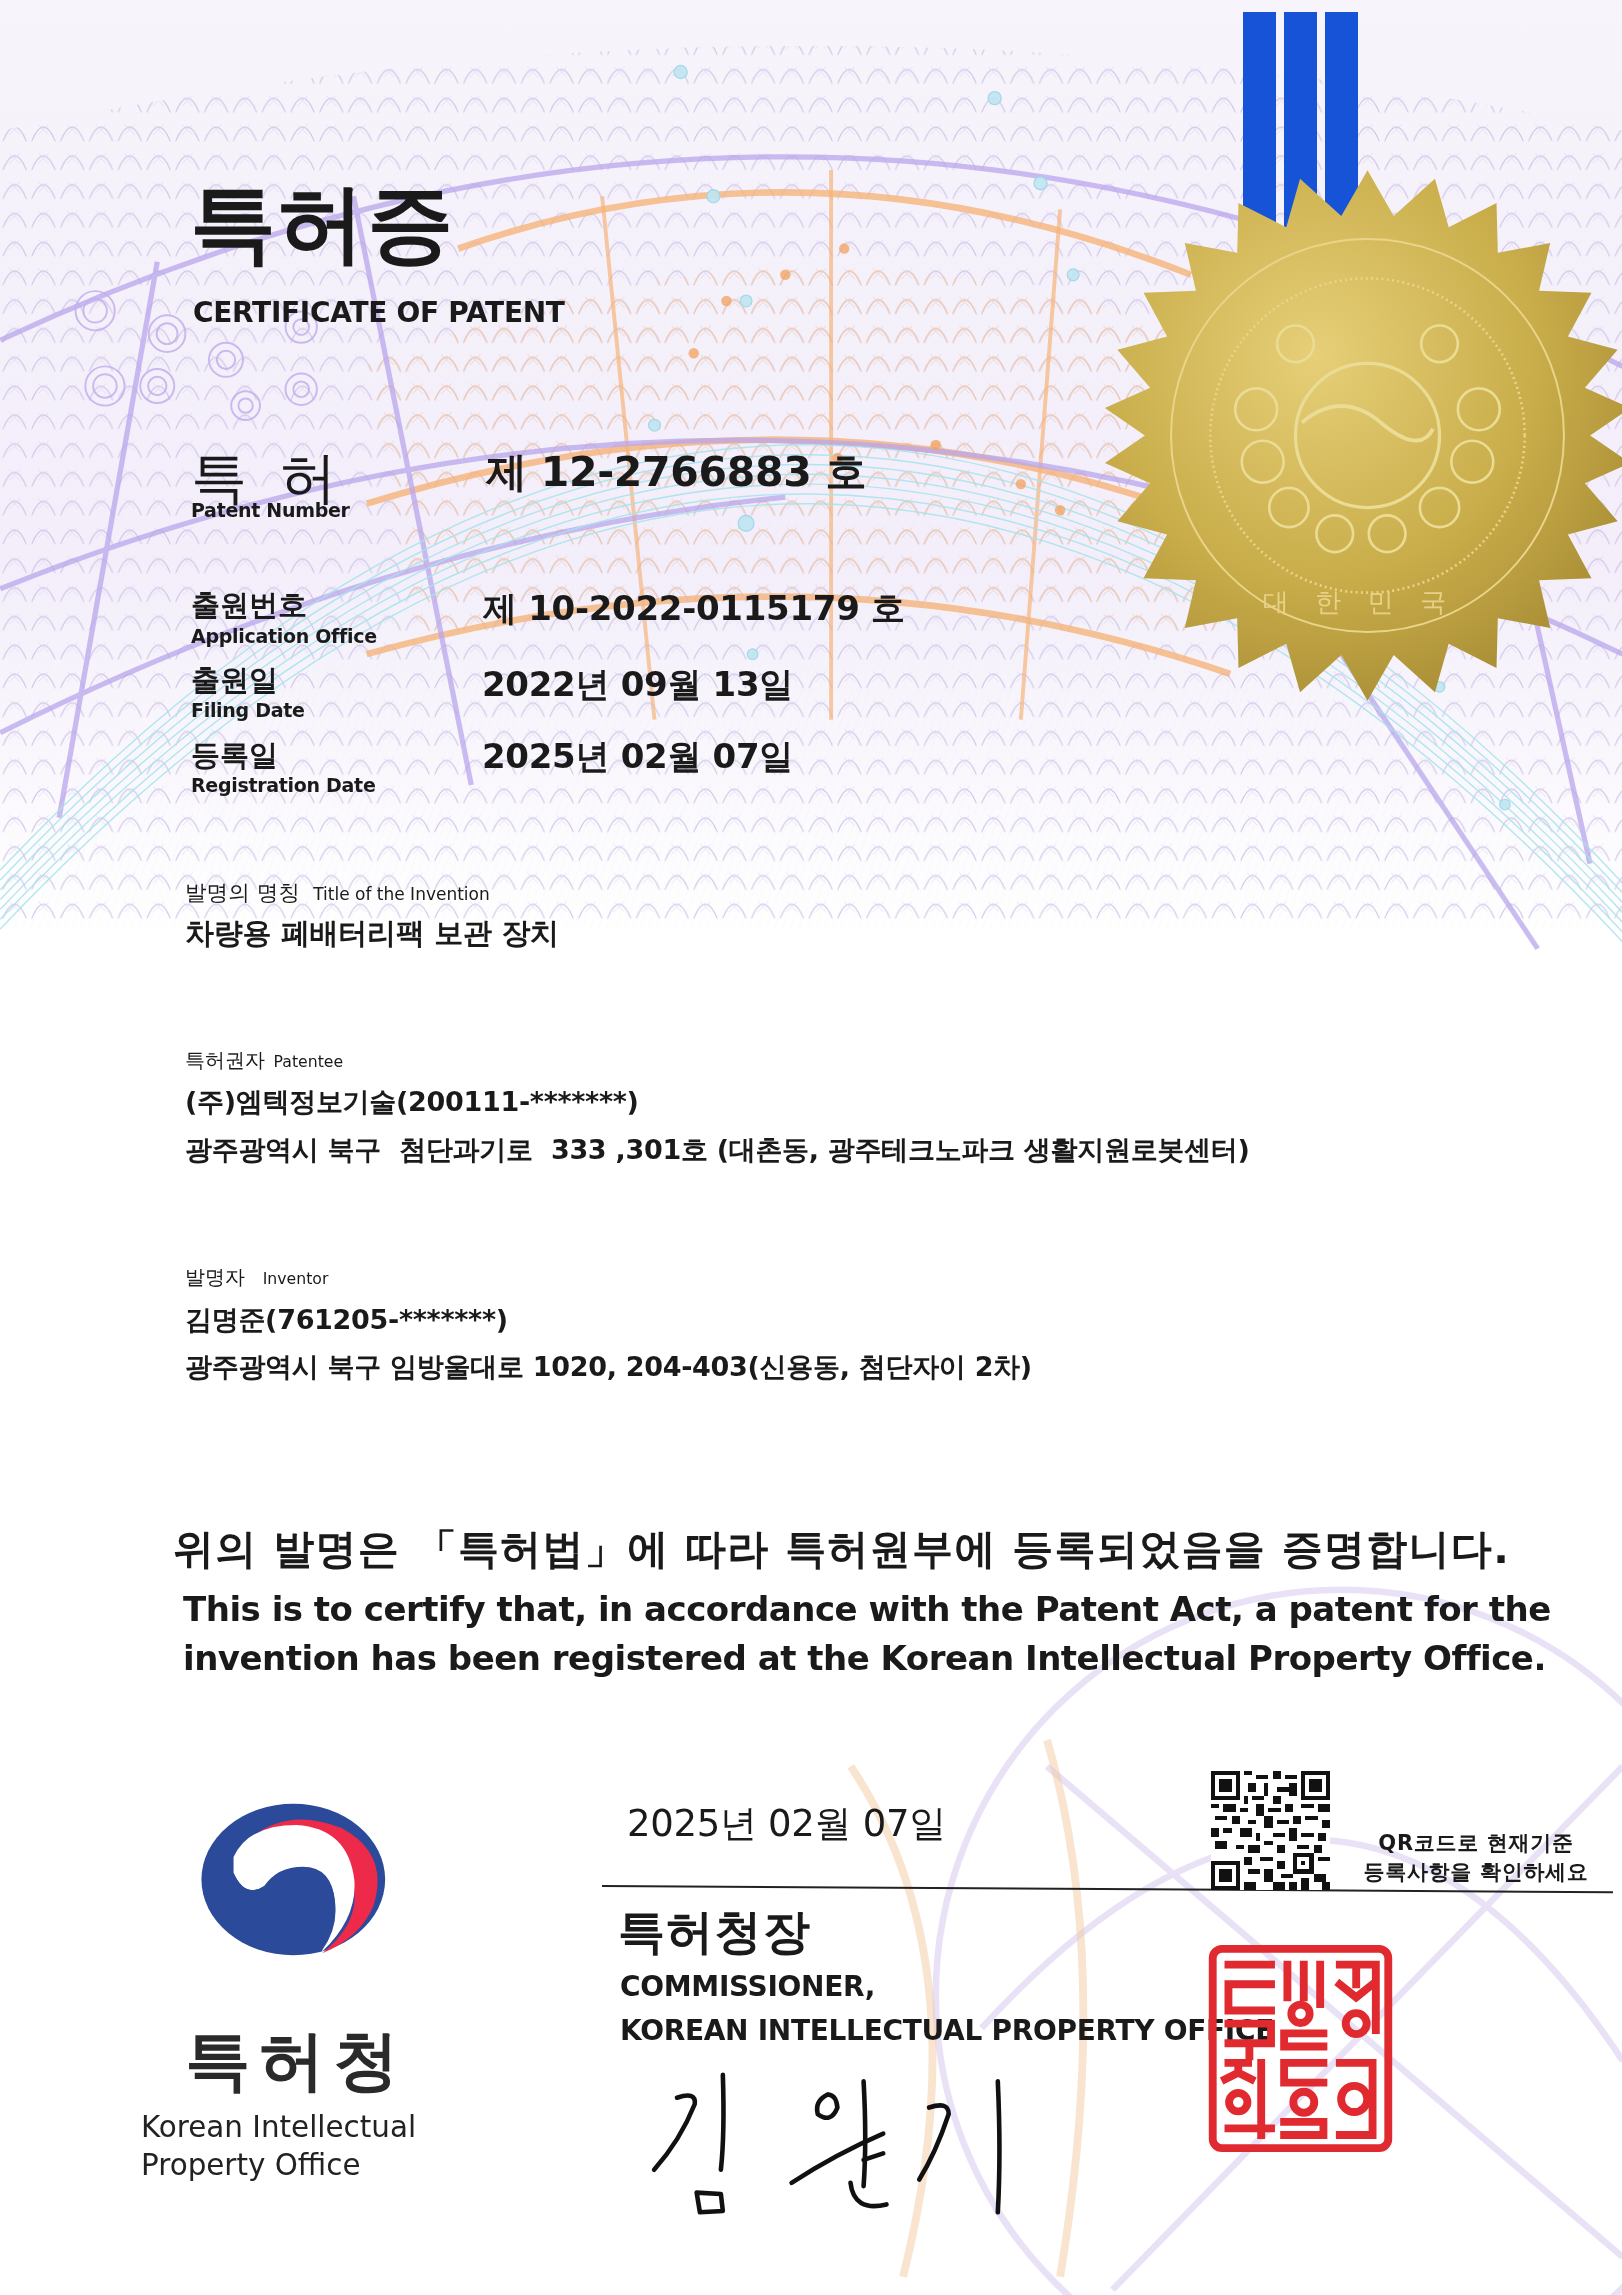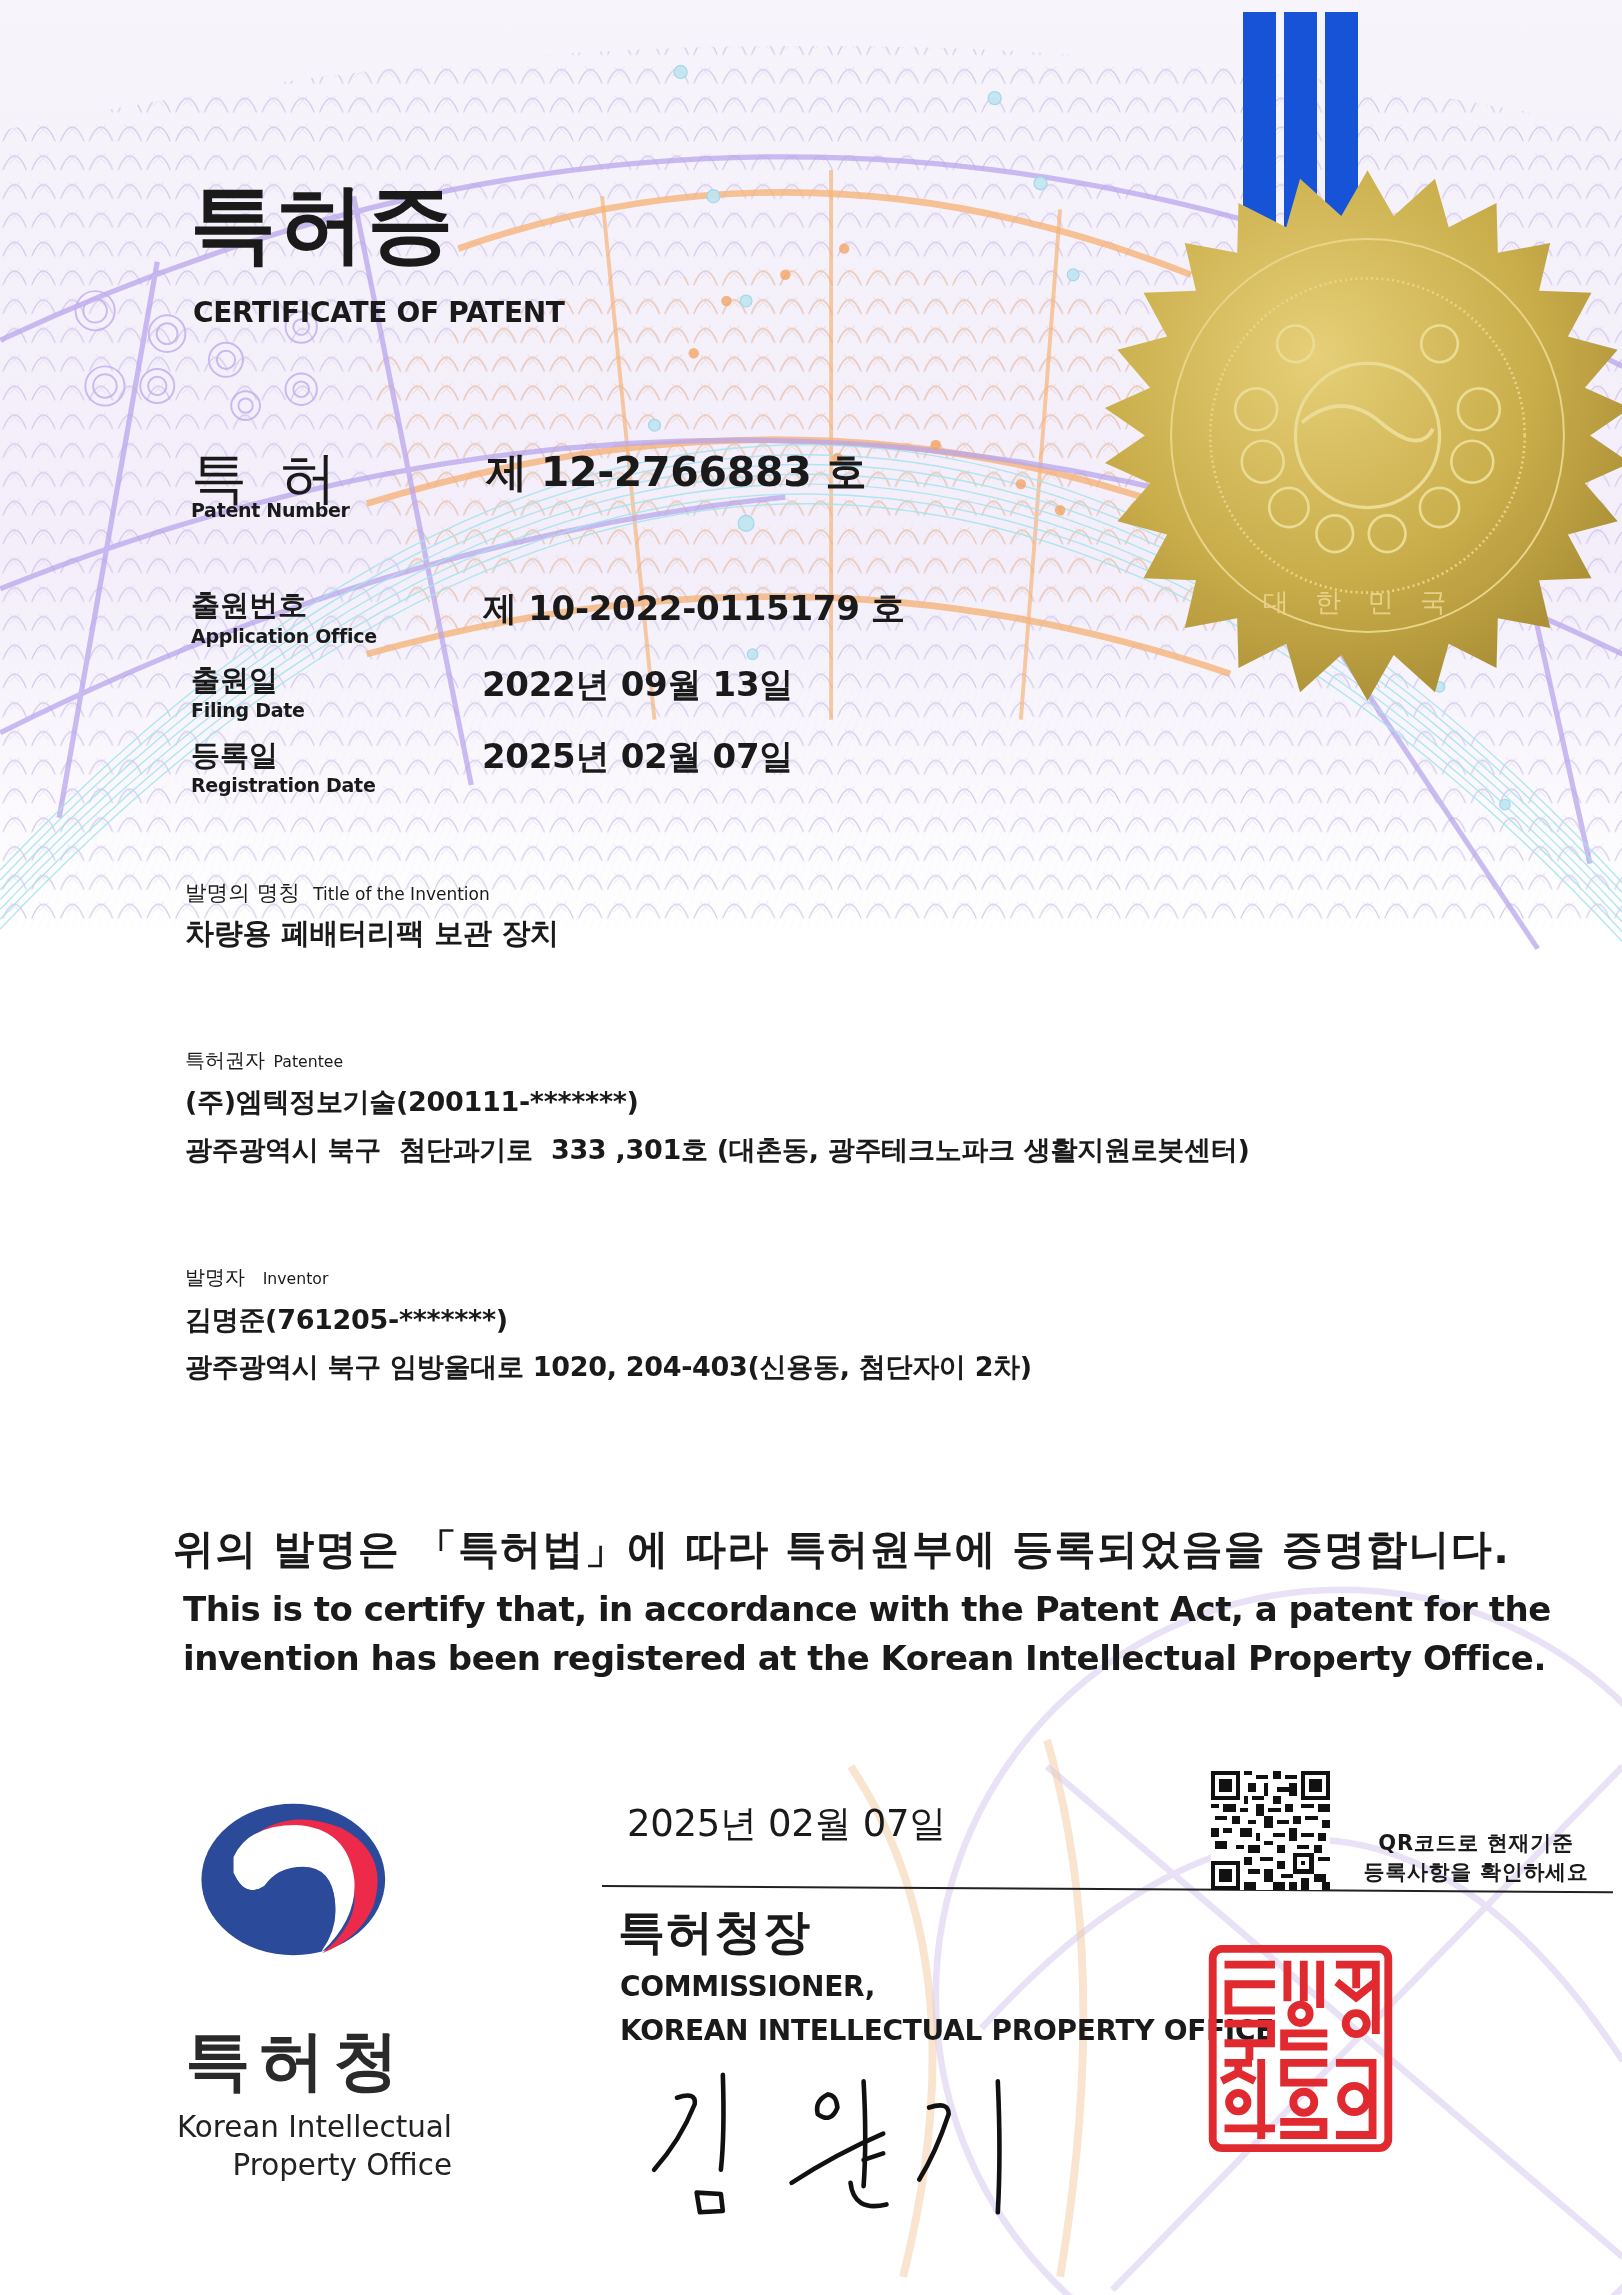--- a/index.html
+++ b/index.html
@@ -48,21 +48,21 @@
     .commissioner-en { left: 620px; font-size: 28px; font-weight: bold; letter-spacing: -0.3px; }
 
     .qr { left: 1211px; top: 1771px; width: 119px; height: 119px; }
     .qr-caption { left: 1345px; width: 262px; text-align: center; font-size: 21px; font-weight: bold; letter-spacing: 0.7px; }
 
     .red-seal { left: 1208px; top: 1945px; width: 185px; height: 207px; }
     .signature { left: 641px; top: 2055px; width: 419px; height: 164px; }
 
     .kipo-logo { left: 200px; top: 1796px; width: 193px; height: 167px; }
     .kipo-ko { left: 141px; width: 311px; text-align: center; top: 2017px; font-size: 65px; font-weight: bold; letter-spacing: 9.2px; color: #2a2a2a; }
-    .kipo-en { left: 141px; width: 311px; text-align: right; font-size: 29.4px; color: #222; }
+    .kipo-en { left: 141px; width: 311px; text-align: left; font-size: 29.4px; color: #222; }
   </style>
 </head>
 <body>
 
 <div class="bg-layer">
   <div class="top-tint"></div>
   <svg width="1623" height="2295" style="position:absolute;left:0;top:0" viewBox="0 0 2480 3508">
     <defs>
       <pattern id="arches" width="44" height="44" patternUnits="userSpaceOnUse">
         <path d="M4 40 Q22 -4 40 40" fill="none" stroke="#c9bde6" stroke-width="1.6"></path>

